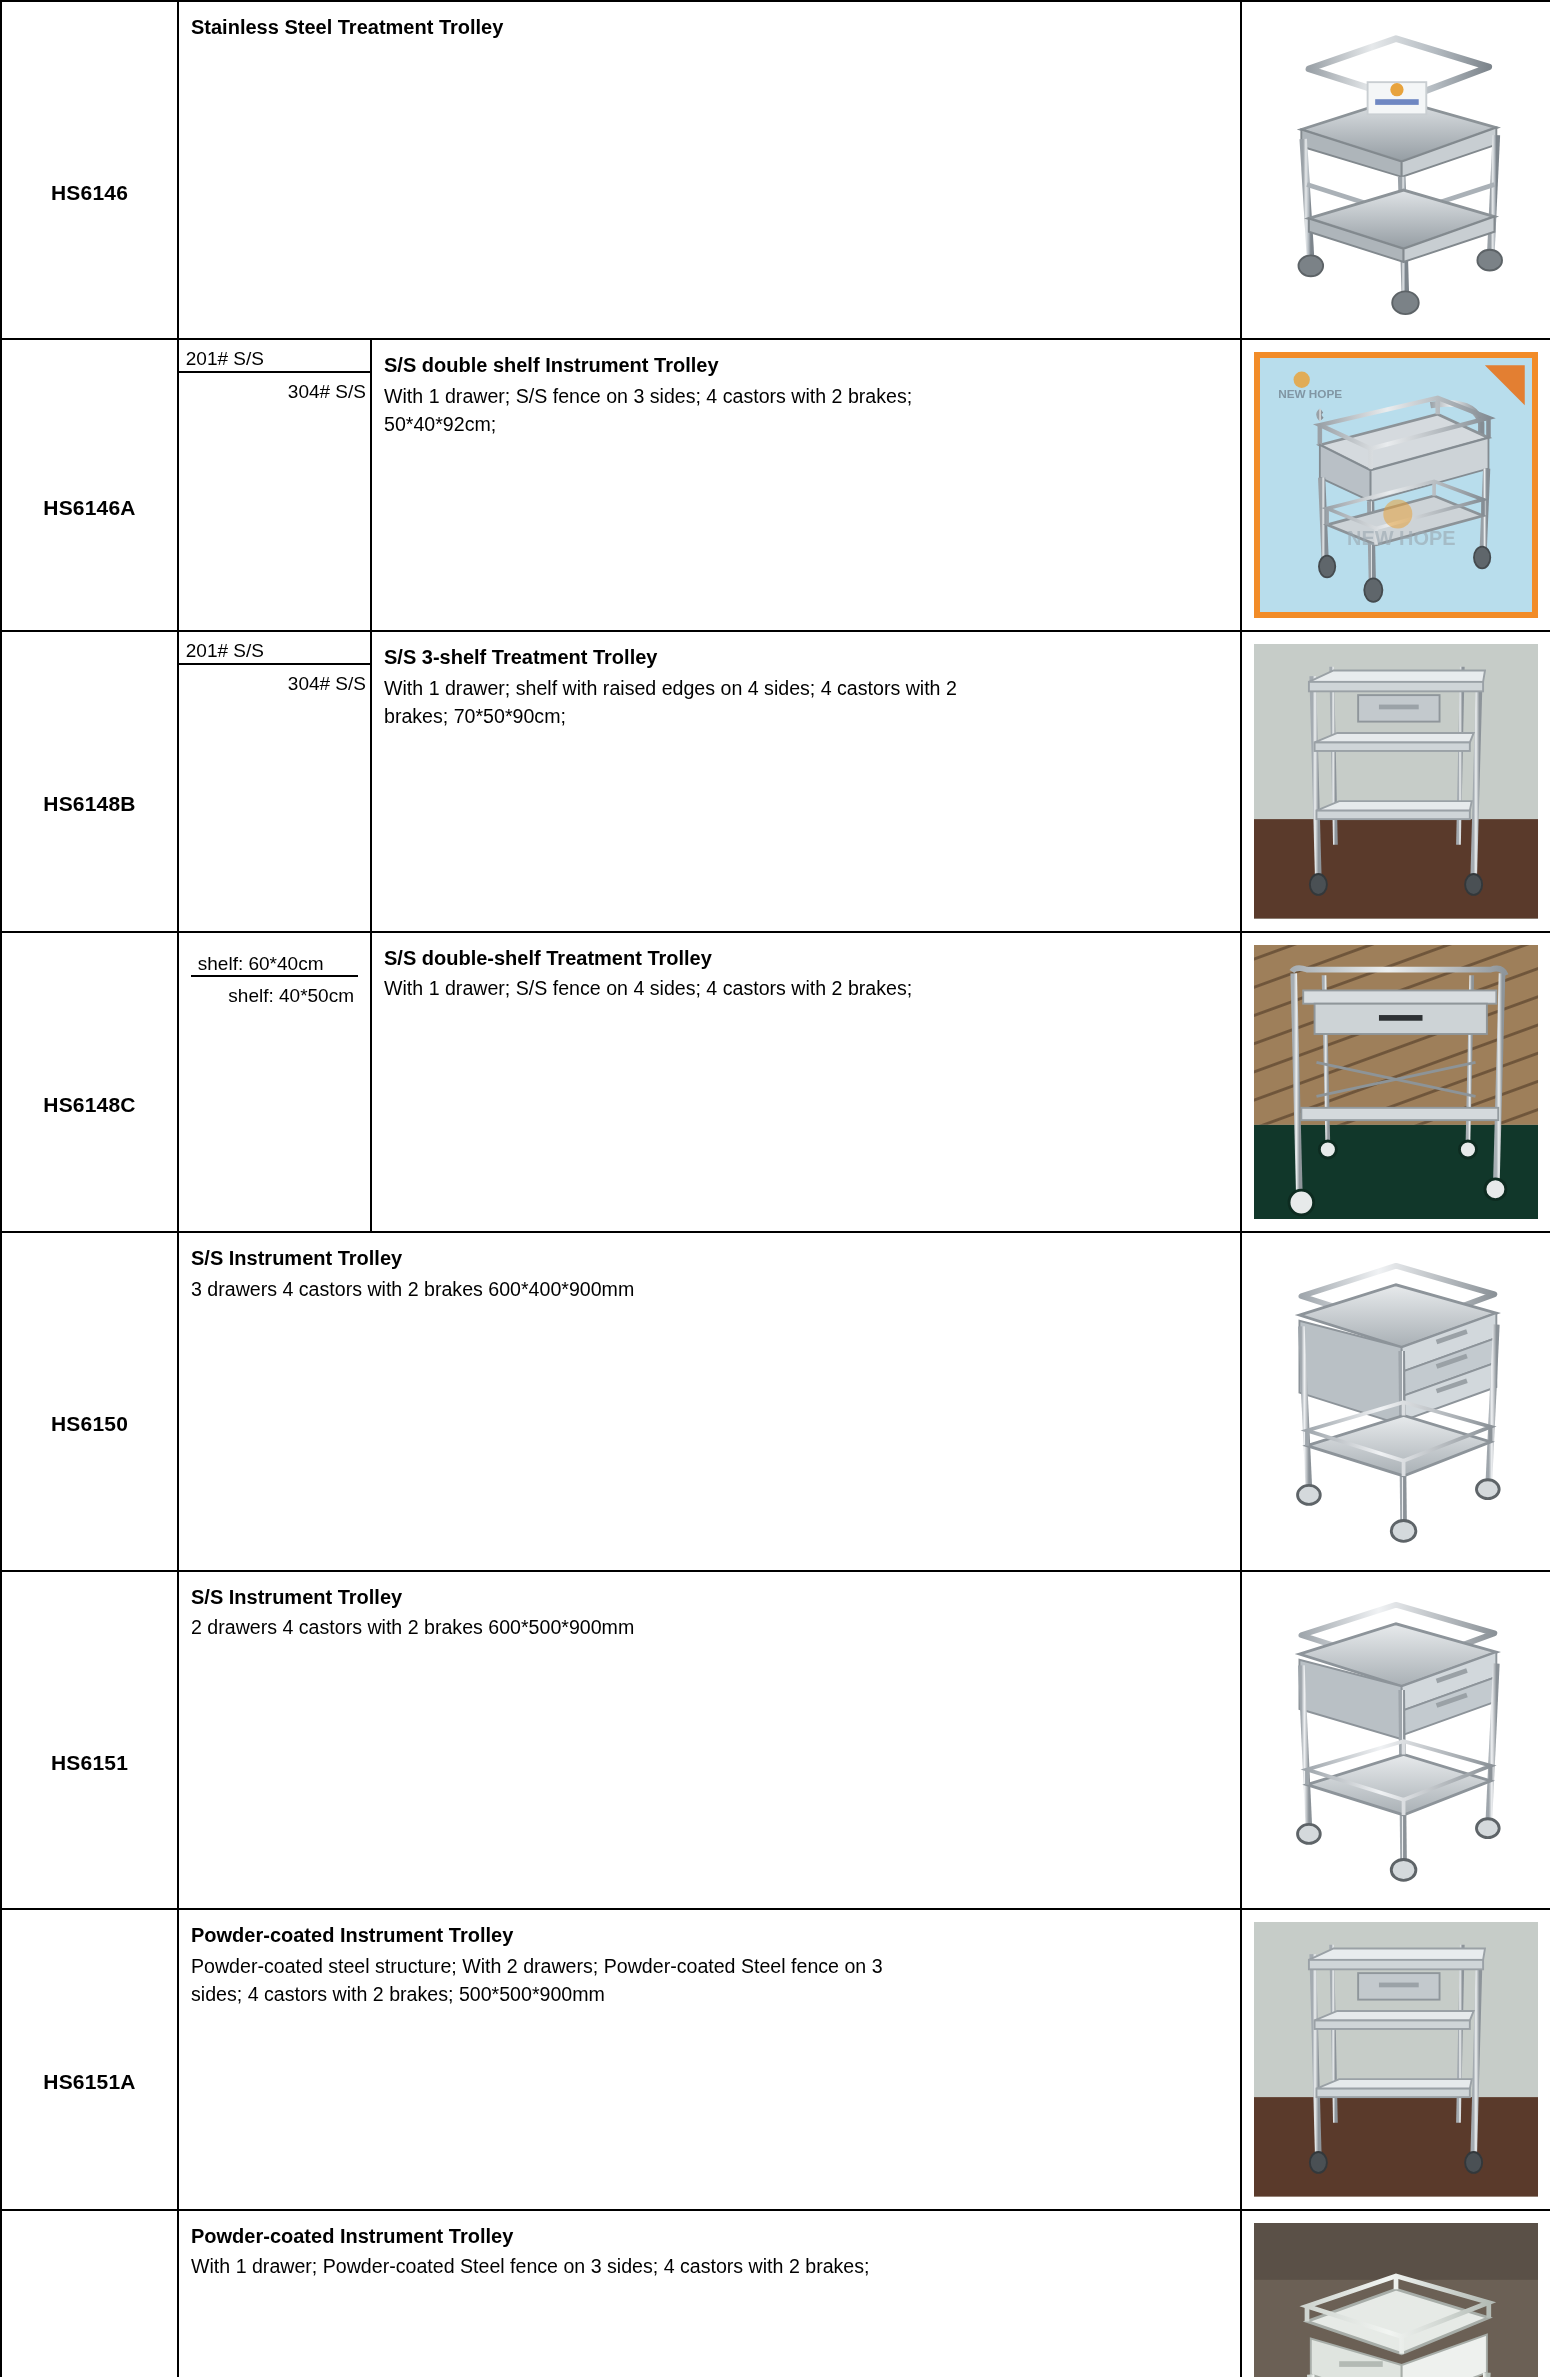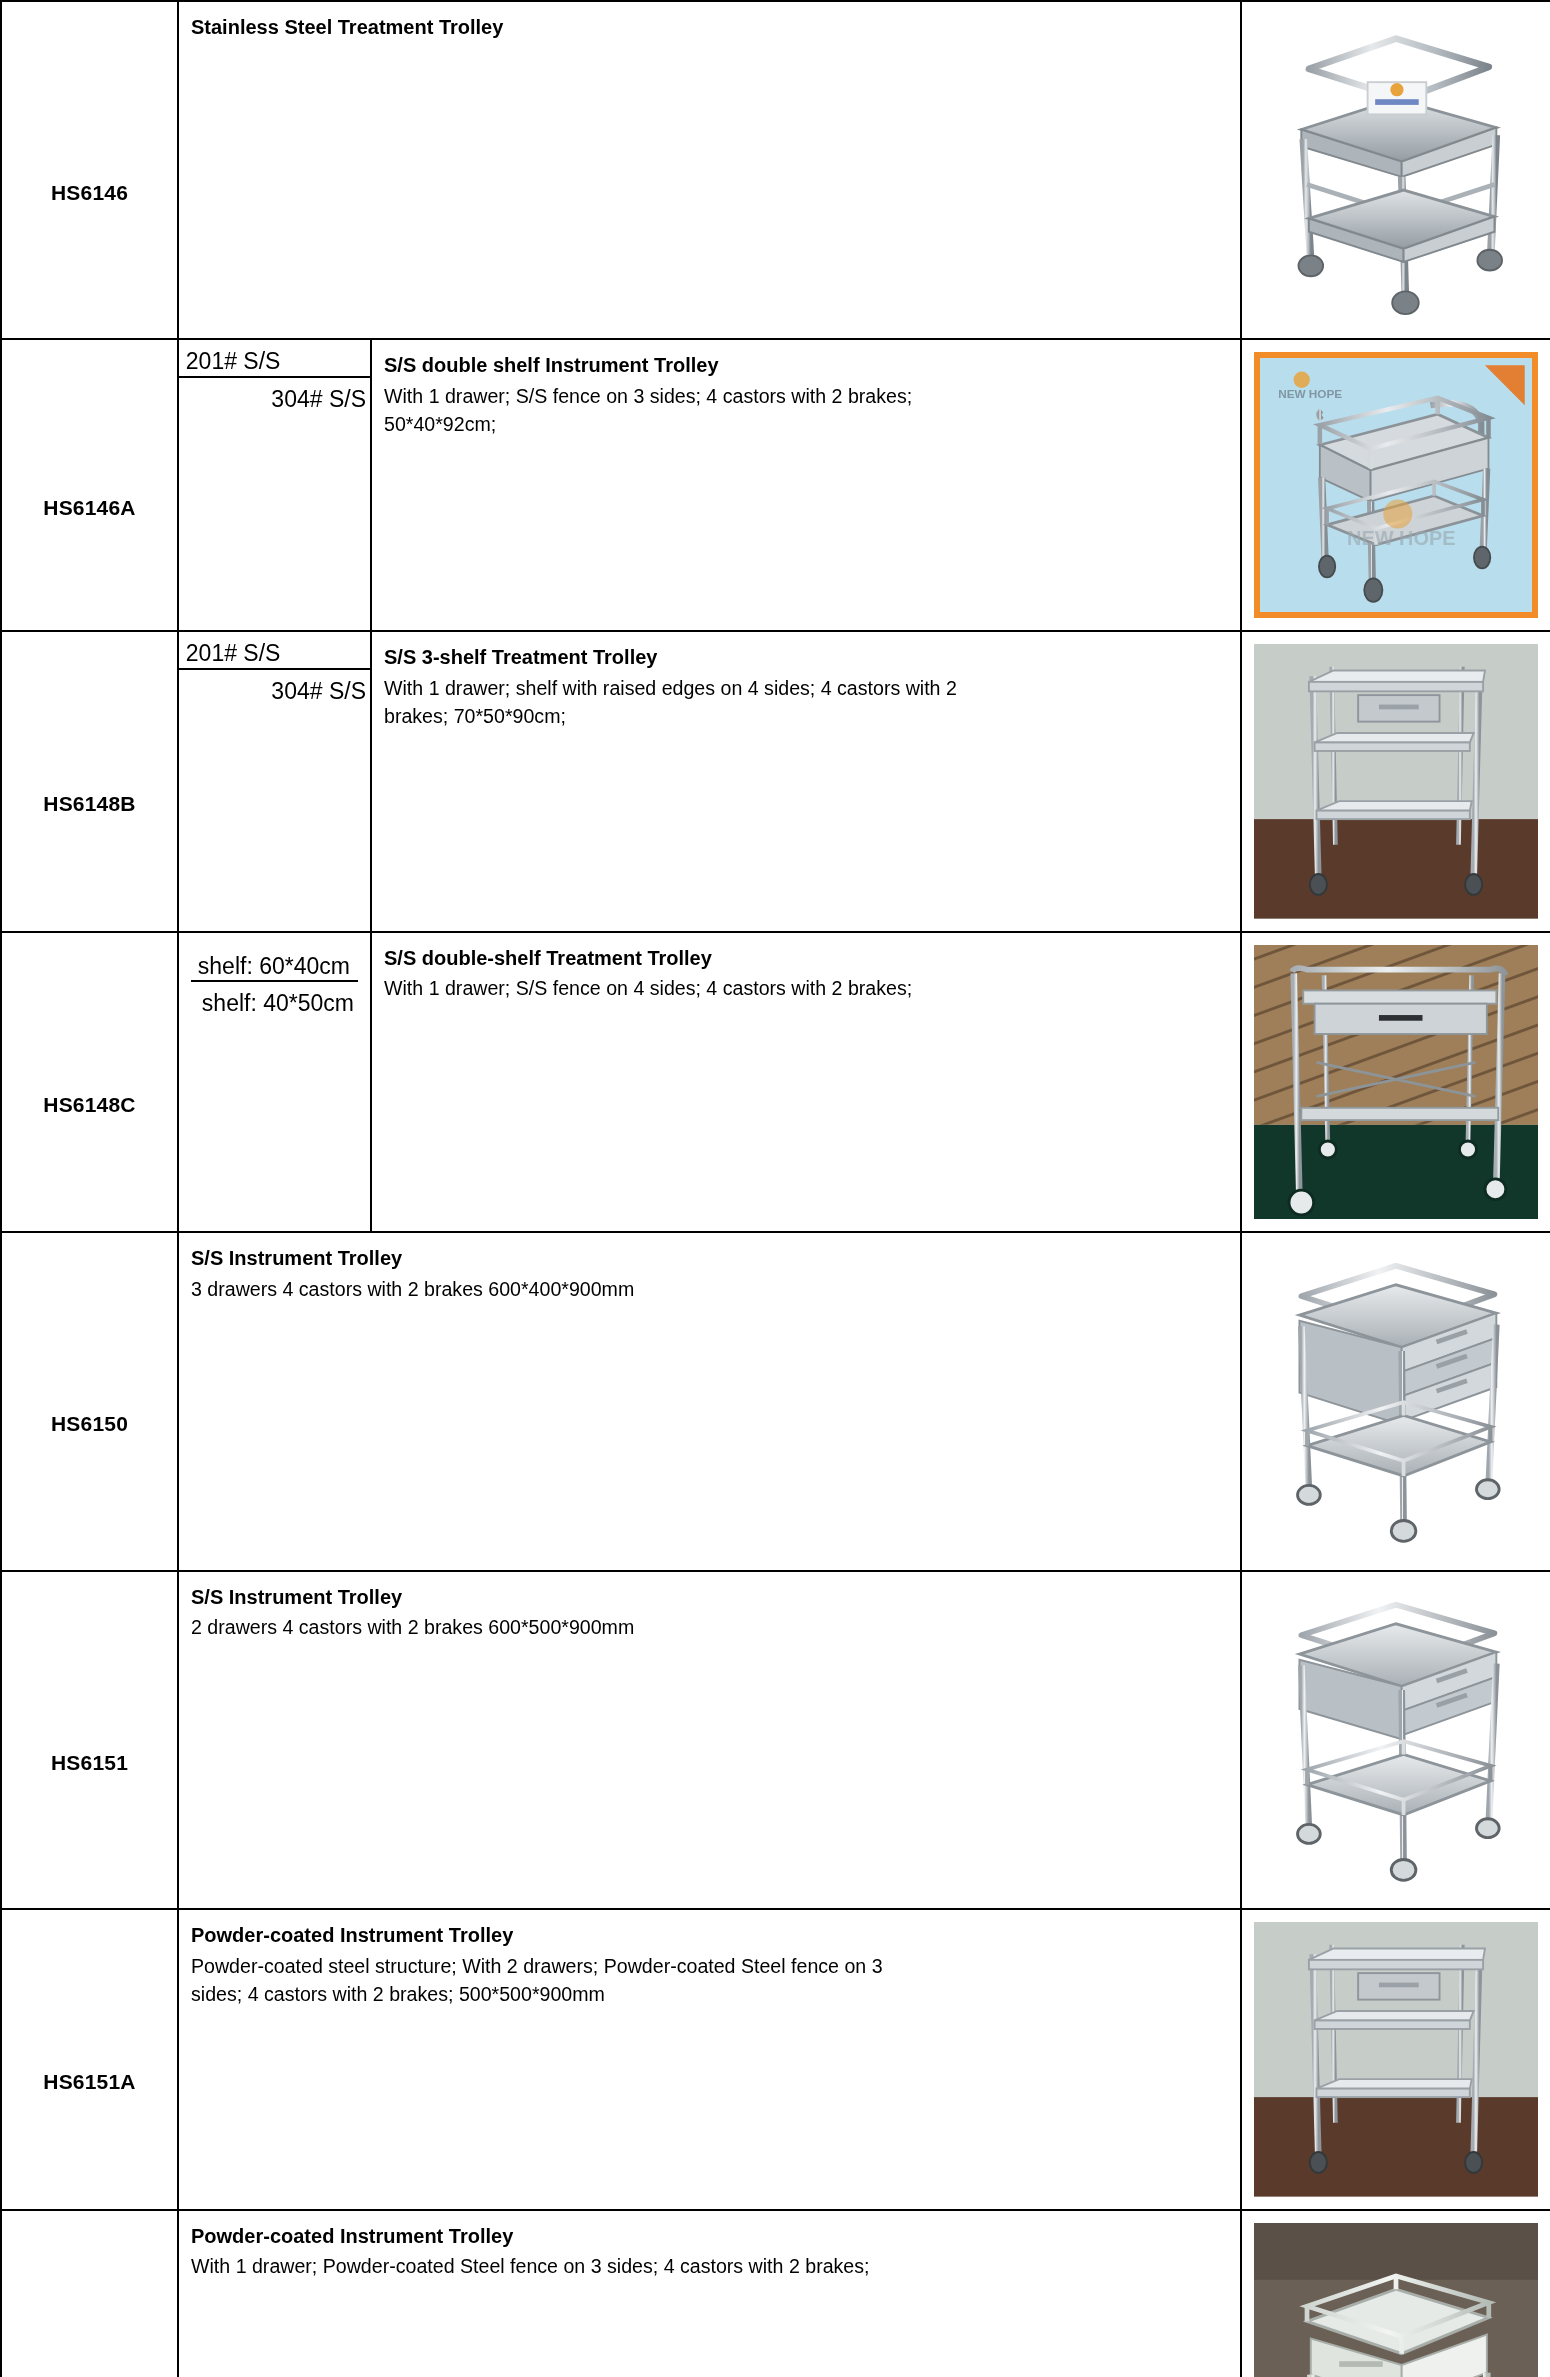--- a/index.html
+++ b/index.html
@@ -6,21 +6,21 @@
   body{width:1550px;font-family:"Liberation Sans",sans-serif;color:#000;}
   .catalog{width:1550px;border-collapse:collapse;table-layout:fixed;}
   .catalog td{border:2px solid #000;vertical-align:top;padding:12px;background:#fff;}
   .col-code{width:177px;}
   .col-spec{width:193px;}
   .col-desc{width:870px;}
   .col-img{width:310px;}
 
   .code-cell{vertical-align:middle !important;text-align:center;}
   .code-text{font-weight:bold;font-size:21px;line-height:1.2;letter-spacing:0.2px;margin-top:45px;}
-  .spec-text{font-size:23px;line-height:1.25;white-space:nowrap;}
+  .spec-text{font-size:19px;line-height:1.25;white-space:nowrap;}
 
   .desc-cell{padding:6.8px 9.5px 6.8px 8px;}
   .desc-title{font-weight:bold;font-size:20px;line-height:1.35;margin-bottom:2.7px;}
   .desc-body{font-size:19.6px;line-height:1.45;}
 
   .img-cell{padding:0;text-align:center;vertical-align:top;border-radius:32px;}
 
   
   .subsplit{width:100%;height:100%;border-collapse:collapse;table-layout:fixed;}
   .subsplit td{border:0;border-bottom:2px solid #000;padding:6.8px 4px 0 6.8px;}

